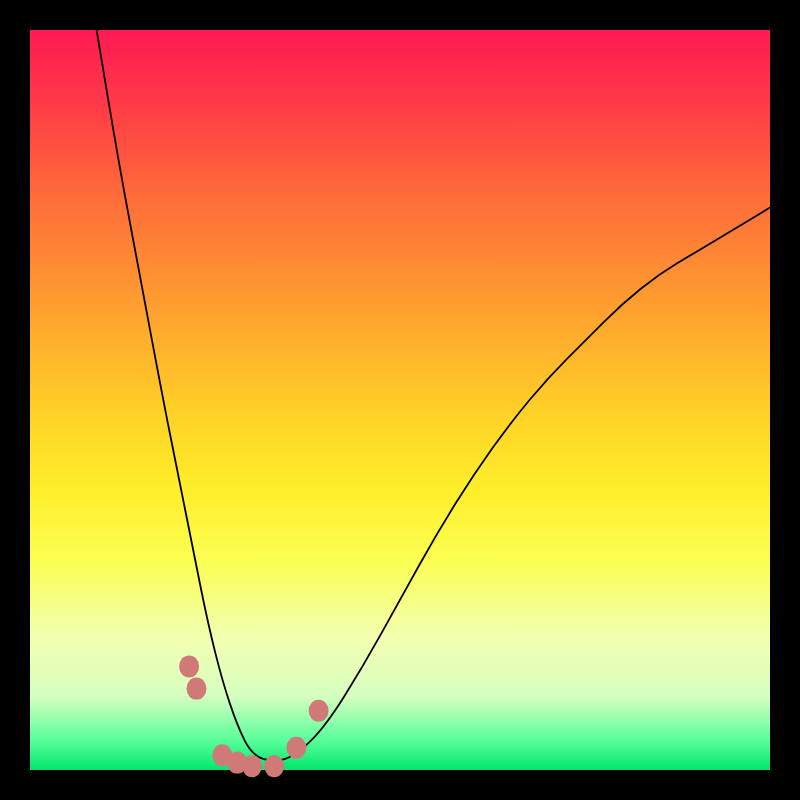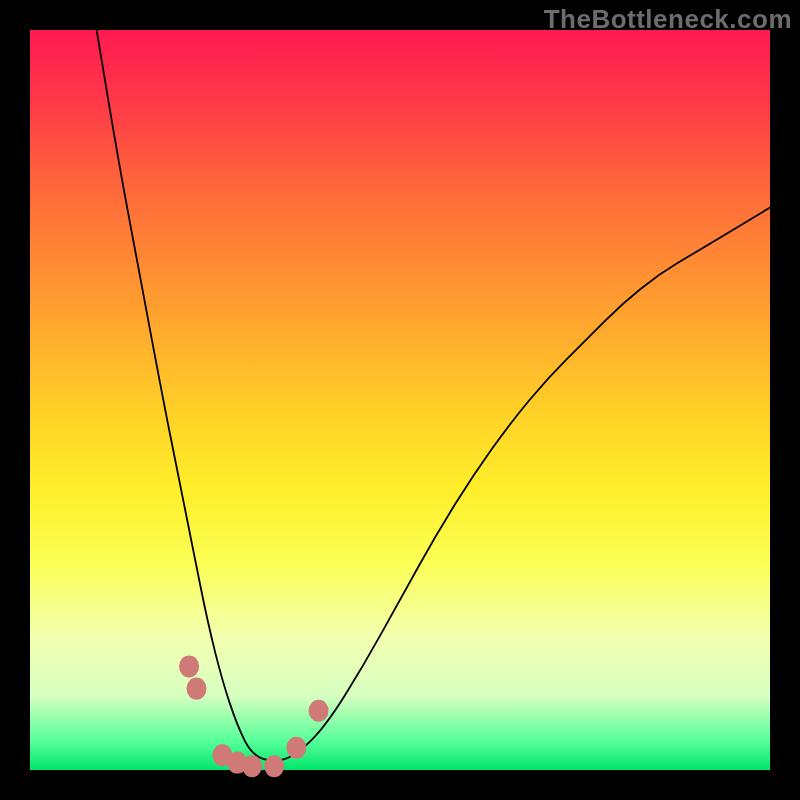--- a/index.html
+++ b/index.html
@@ -62,21 +62,20 @@
   }
   .marker {
     fill: #cf7a76;
     stroke: none;
   }
 </style>
 </head>
 <body>
 
 <div class="frame">
-  <div class="watermark">TheBottleneck.com</div>
   <div class="plot-area">
     <svg class="curves" viewBox="0 0 740 740">
       <path id="curve-path" class="curve" d="M 66.6 0 Q 66.6 0 77.69999999999999 66.60000000000002 Q 88.8 133.20000000000005 99.9 192.4 Q 111 251.59999999999997 122.1 310.79999999999995 Q 133.2 370 140.6 407 Q 148 444 155.4 481 Q 162.8 518 170.2 555 Q 177.6 592 185 621.6 Q 192.4 651.2 199.8 673.4000000000001 Q 207.20000000000002 695.6 214.60000000000002 710.4000000000001 Q 222 725.2 233.10000000000002 728.9000000000001 Q 244.20000000000002 732.6 255.3 728.9000000000001 Q 266.4 725.2 281.2 710.4000000000001 Q 296 695.6 314.5 666 Q 333 636.4 351.5 603.0999999999999 Q 370 569.8 388.5 536.5 Q 407.00000000000006 503.2 425.5 473.6 Q 444 444 462.5 418.1 Q 481 392.20000000000005 499.5 370 Q 518 347.79999999999995 536.5 329.29999999999995 Q 555 310.8 573.5 292.3 Q 592 273.8 610.5 259 Q 629 244.2 647.5 233.1 Q 666 222 684.5 210.90000000000003 Q 703 199.80000000000007 721.5 188.70000000000005 T 740 177.60000000000002"></path>
       <g id="marker-group">
           <ellipse cx="159.1" cy="636.4" rx="10" ry="11" class="marker"></ellipse>
           <ellipse cx="166.5" cy="658.6" rx="10" ry="11" class="marker"></ellipse>
           <ellipse cx="192.4" cy="725.2" rx="10" ry="11" class="marker"></ellipse>
           <ellipse cx="207.20000000000002" cy="732.6" rx="10" ry="11" class="marker"></ellipse>
           <ellipse cx="222" cy="736.3" rx="10" ry="11" class="marker"></ellipse>
           <ellipse cx="244.20000000000002" cy="736.3" rx="10" ry="11" class="marker"></ellipse>

